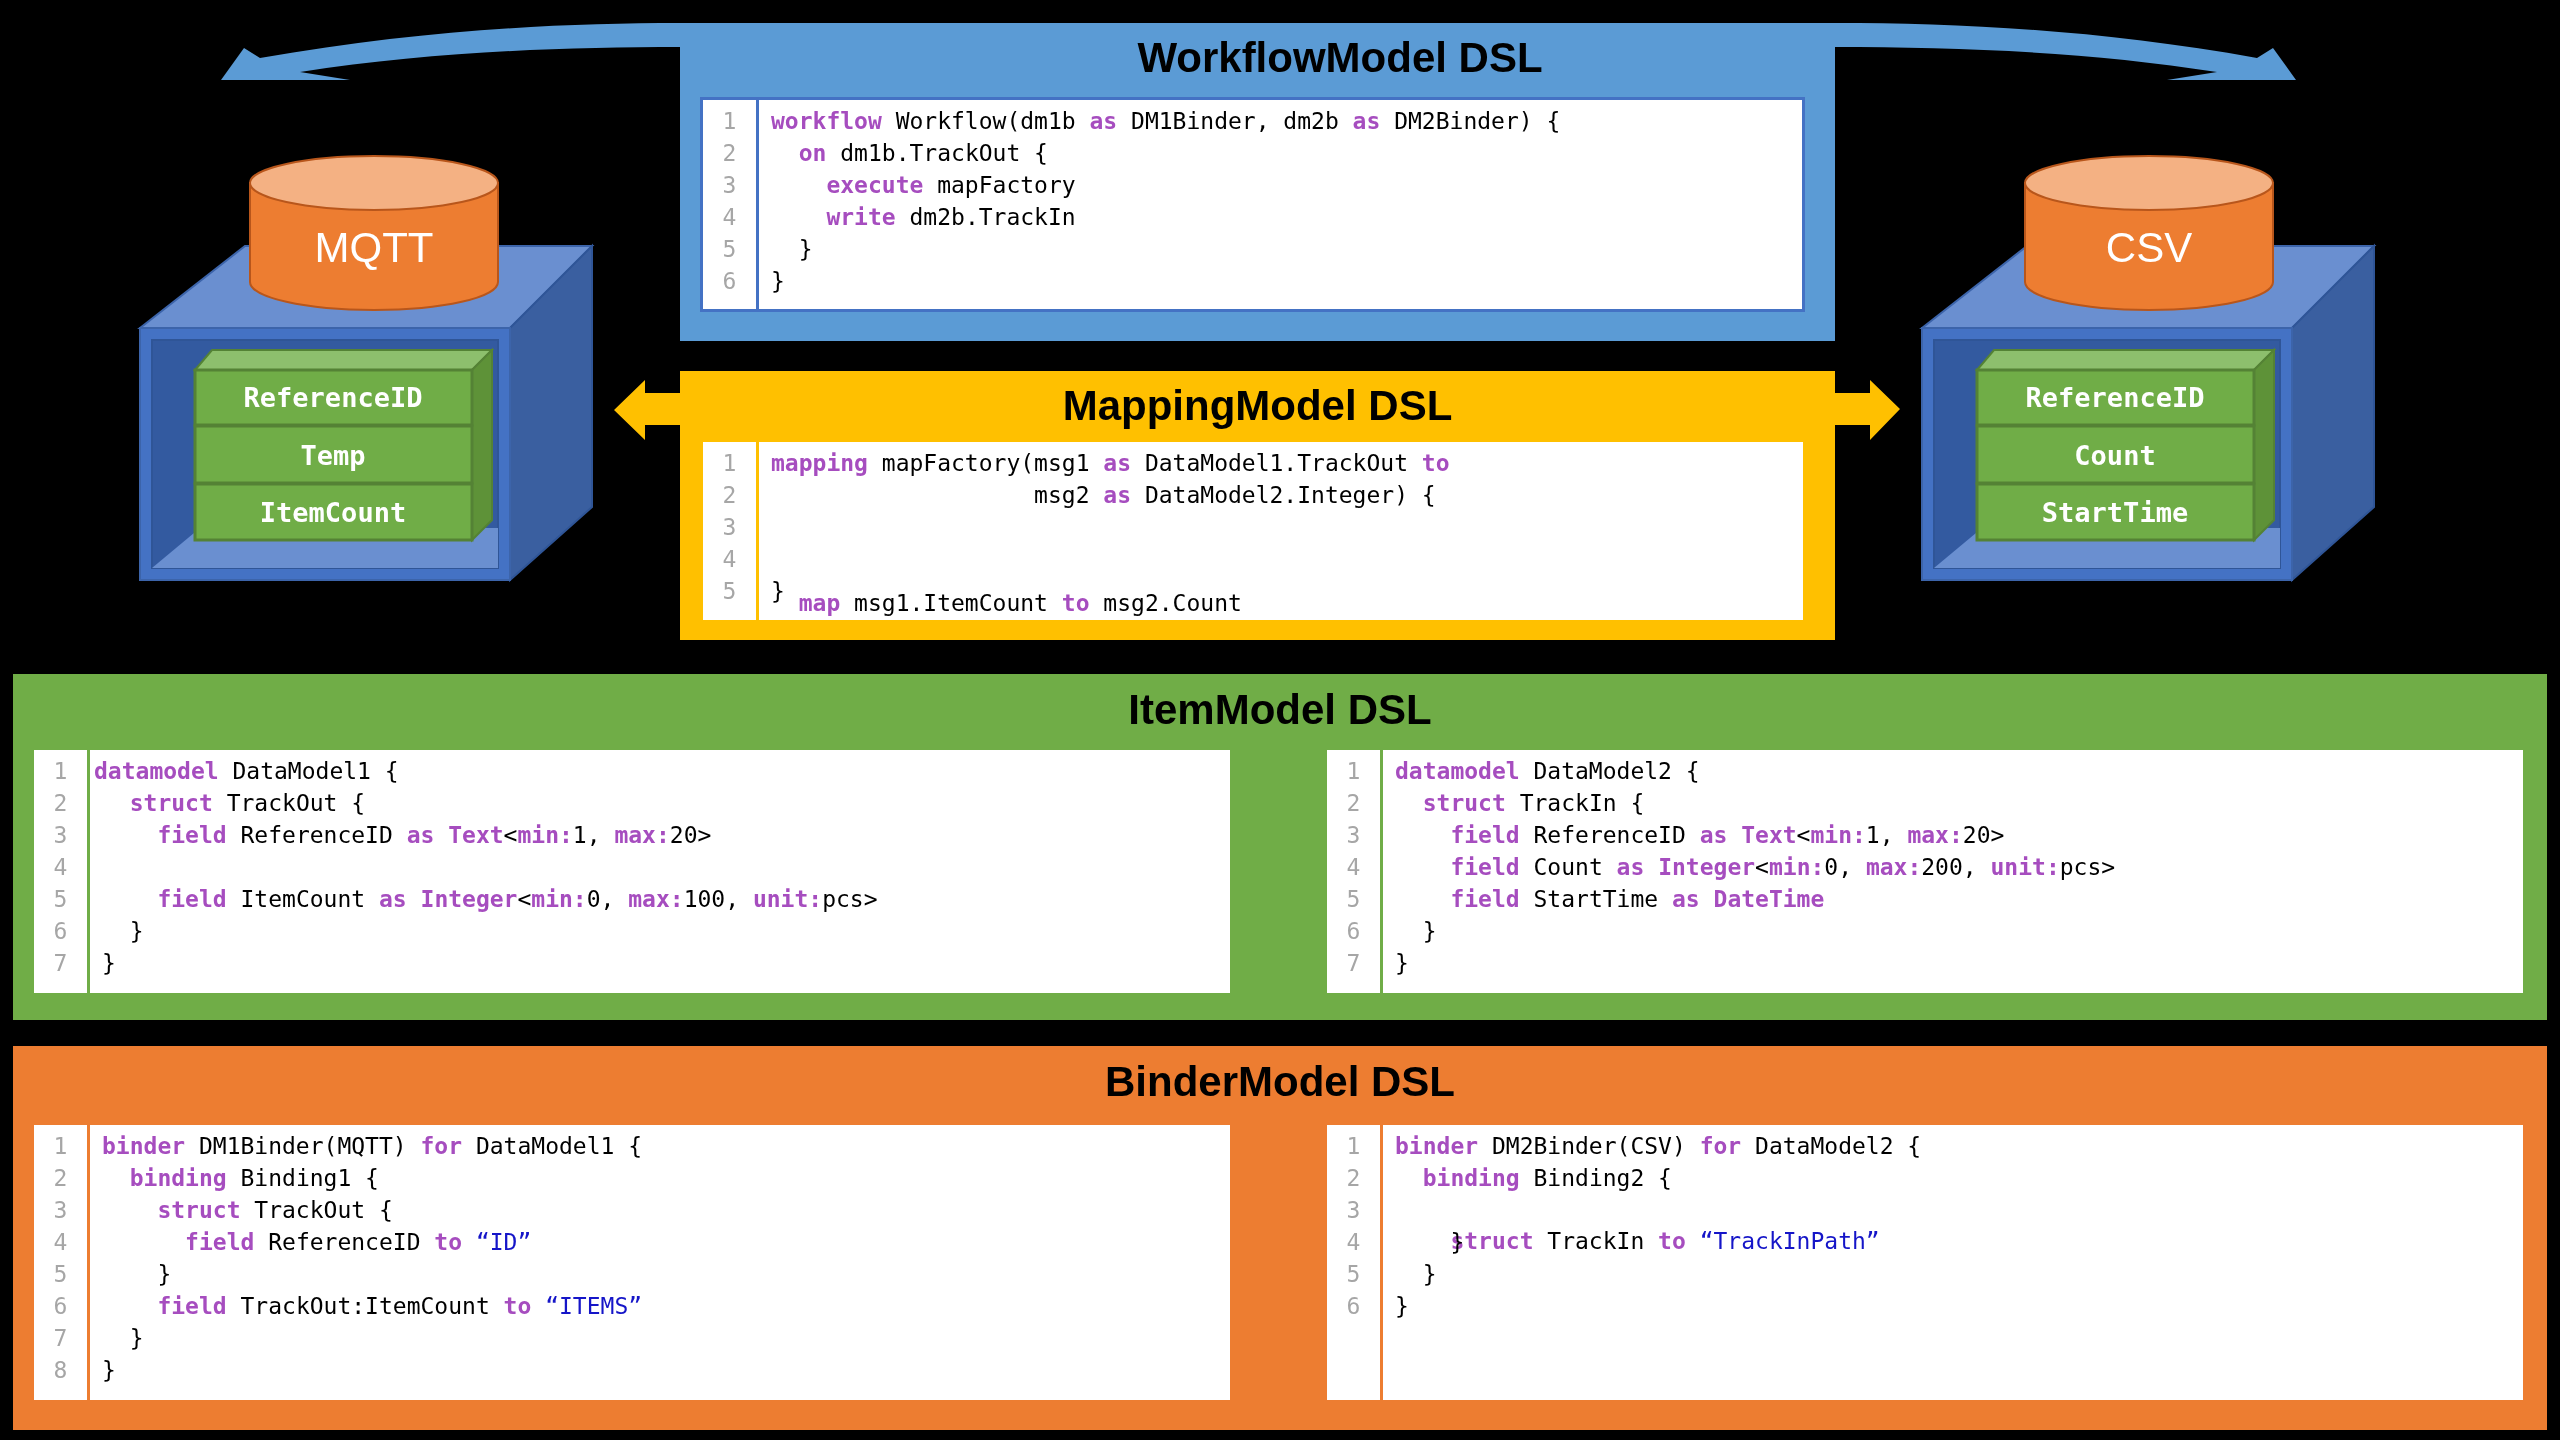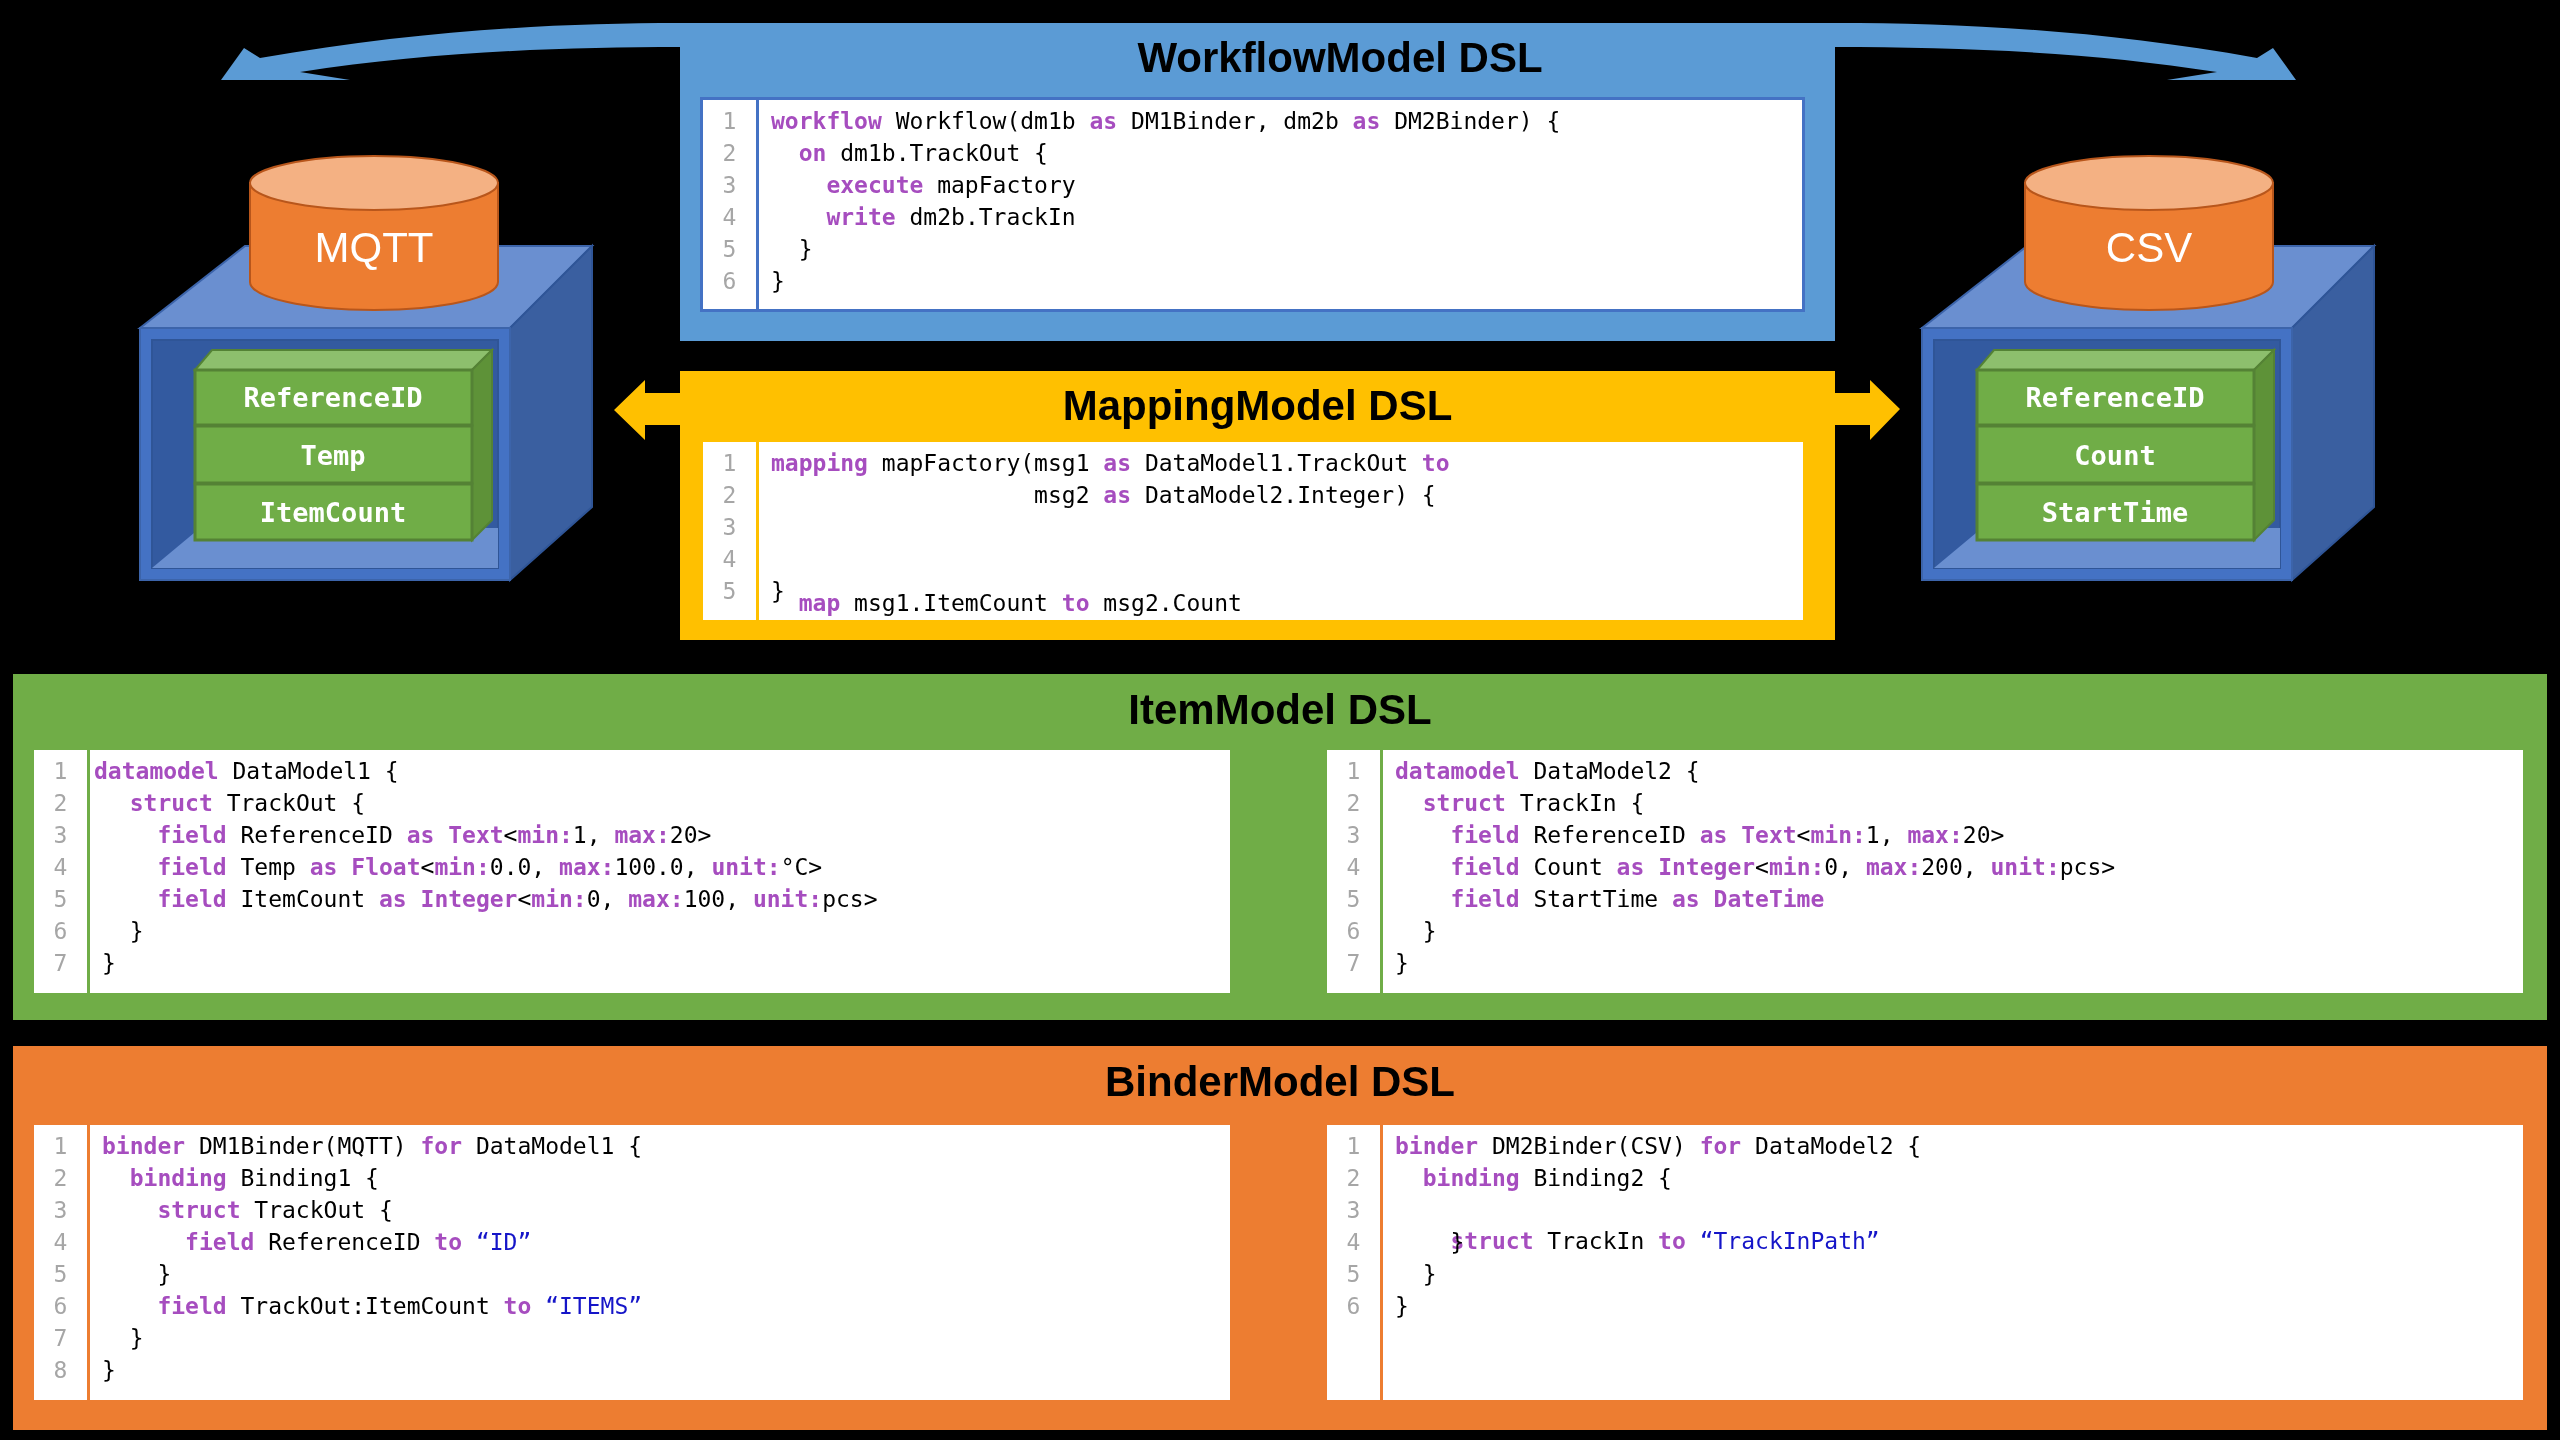--- a/index.html
+++ b/index.html
@@ -119,21 +119,20 @@
       <div class="ln" style="top: 40px;">2</div>
       <div class="ln" style="top: 72px;">3</div>
       <div class="ln" style="top: 104px;">4</div>
       <div class="ln" style="top: 136px;">5</div>
       <div class="ln" style="top: 168px;">6</div>
       <div class="ln" style="top: 200px;">7</div>
     </div>
     <div class="line" style="left: 60px; top: 8px;"><span class="kw">datamodel</span><span> DataModel1 {</span></div>
     <div class="line" style="left: 68px; top: 40px;"><span>  </span><span class="kw">struct</span><span> TrackOut {</span></div>
     <div class="line" style="left: 68px; top: 72px;"><span>    </span><span class="kw">field</span><span> ReferenceID </span><span class="kw">as</span><span> </span><span class="kw">Text</span><span>&lt;</span><span class="kw">min:</span><span>1, </span><span class="kw">max:</span><span>20&gt;</span></div>
-    <div class="line" style="left: 68px; top: 104px;"><span>    </span><span class="kw">field</span><span> Temp </span><span class="kw">as</span><span> </span><span class="kw">Float</span><span>&lt;</span><span class="kw">min:</span><span>0.0, </span><span class="kw">max:</span><span>100.0, </span><span class="kw">unit:</span><span>°C&gt;</span></div>
     <div class="line" style="left: 68px; top: 136px;"><span>    </span><span class="kw">field</span><span> ItemCount </span><span class="kw">as</span><span> </span><span class="kw">Integer</span><span>&lt;</span><span class="kw">min:</span><span>0, </span><span class="kw">max:</span><span>100, </span><span class="kw">unit:</span><span>pcs&gt;</span></div>
     <div class="line" style="left: 68px; top: 168px;"><span>  }</span></div>
     <div class="line" style="left: 68px; top: 200px;"><span>}</span></div>
   </div>
 <div class="code" style="left:1327px;top:750px;width:1196px;height:243px;">
     <div class="gutter" style="width: 56px; border-right-color: rgb(112, 173, 71);">
       <div class="ln" style="top: 8px;">1</div>
       <div class="ln" style="top: 40px;">2</div>
       <div class="ln" style="top: 72px;">3</div>
       <div class="ln" style="top: 104px;">4</div>

